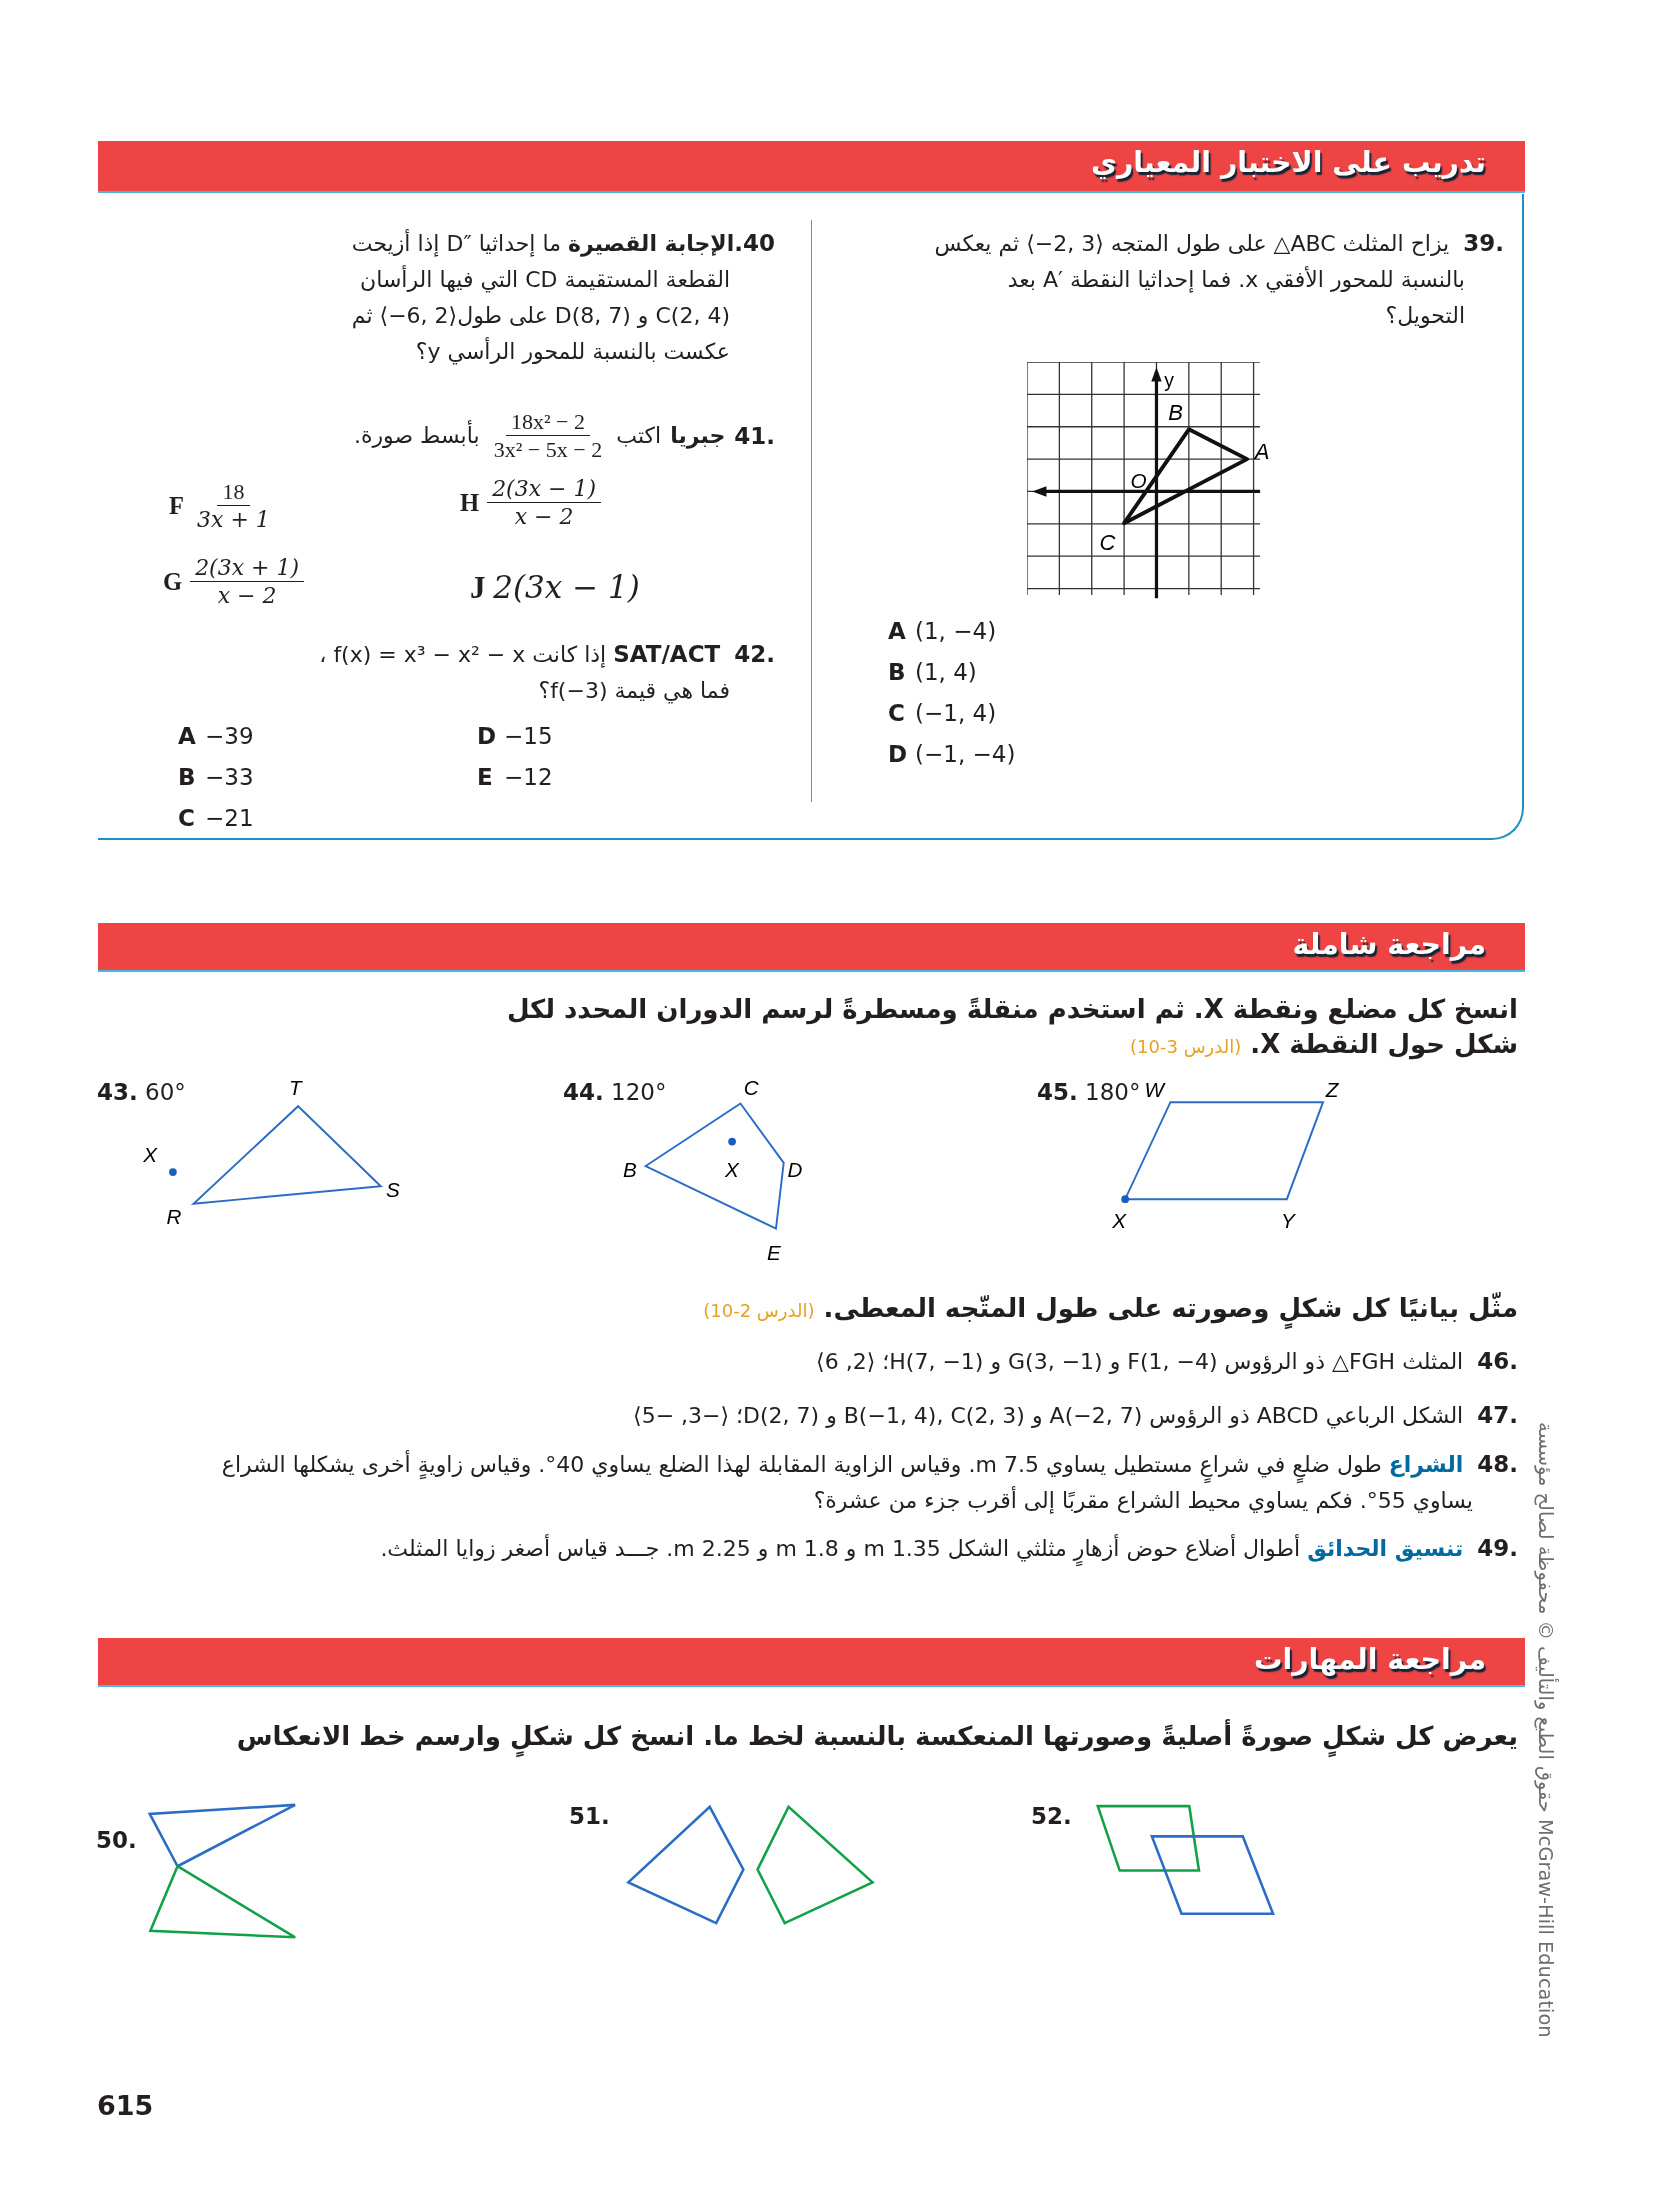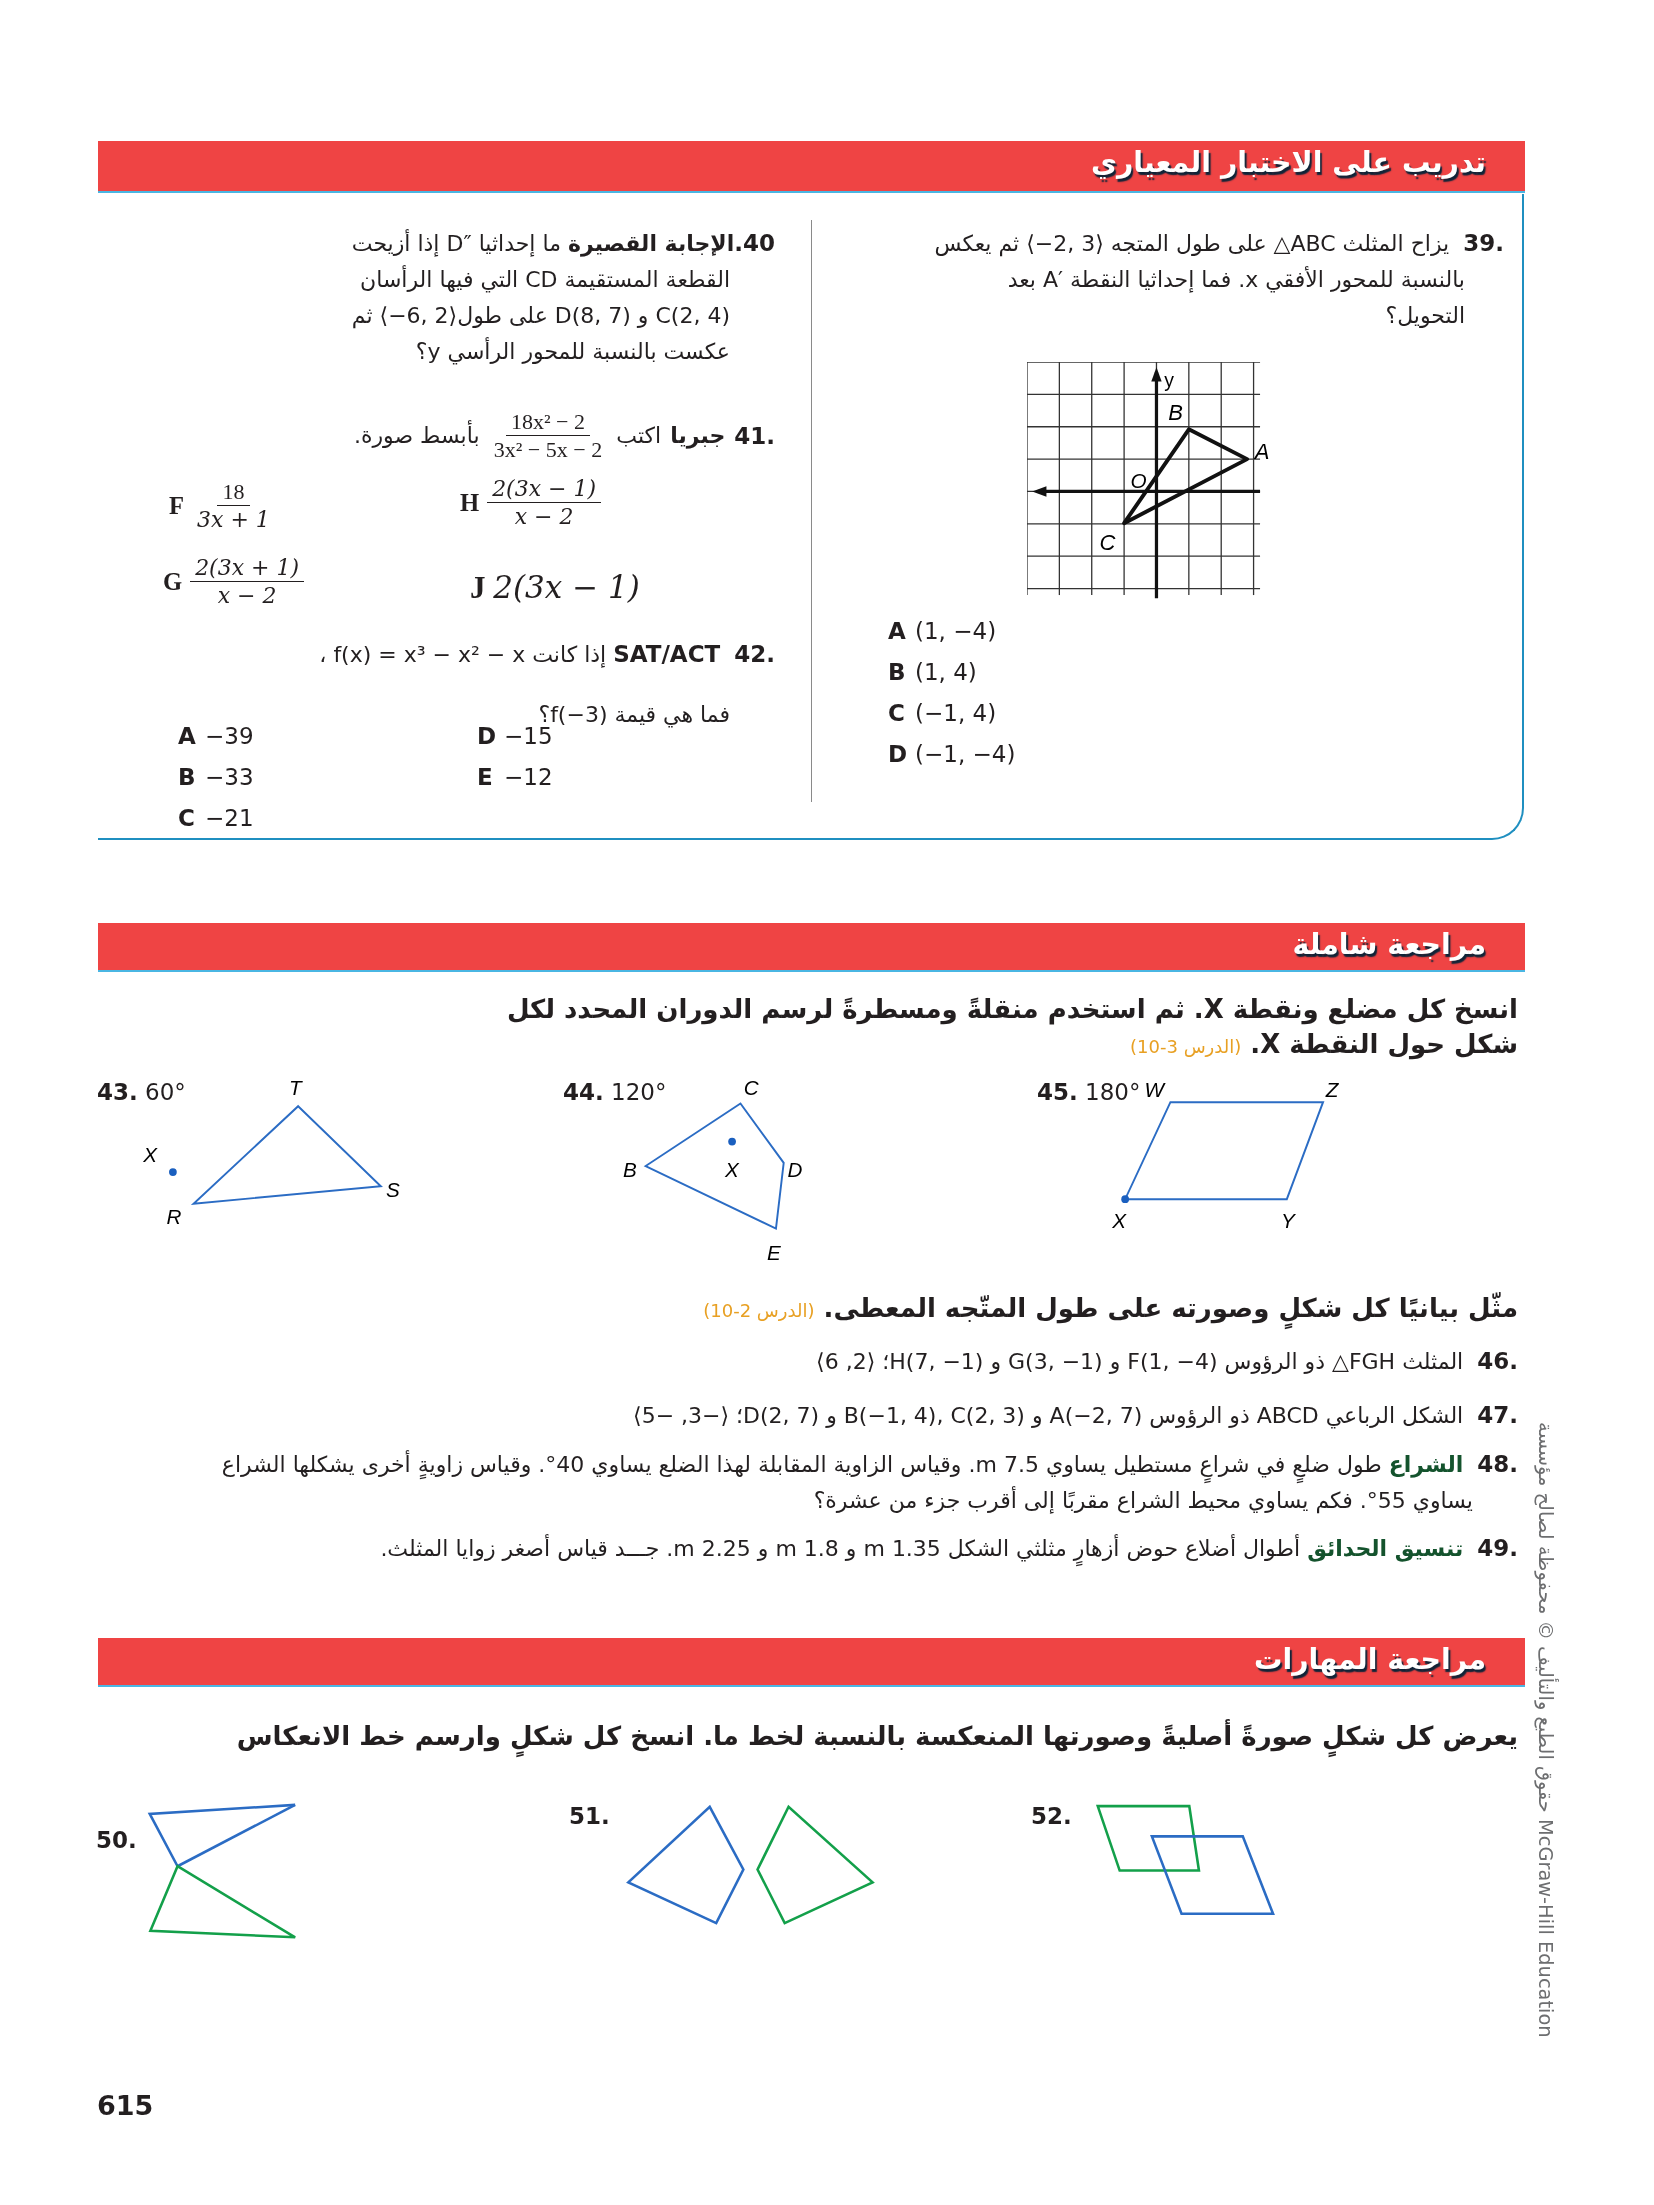--- a/index.html
+++ b/index.html
@@ -21,21 +21,21 @@
   .bold{font-weight:bold;}
   .math{font-family:"DejaVu Serif","Liberation Serif",serif;font-style:italic;}
   .serif{font-family:"Liberation Serif","DejaVu Serif",serif;}
   .choice{font-size:23px;line-height:41px;}
   .choice .lt{font-weight:bold;display:inline-block;width:27px;}
   .frac{display:inline-flex;flex-direction:column;align-items:center;vertical-align:middle;
         font-family:"Liberation Serif","DejaVu Serif",serif;font-size:22px;line-height:27px;}
   .frac .n{border-bottom:1.3px solid #231f20;padding:0 5.2px;}
   .frac .d{padding:0 5.2px;}
   .ref{color:#e8a023;font-size:18px;font-weight:normal;}
-  .kw{color:#14532d;font-weight:bold;}
+  .kw{color:#0369a1;font-weight:bold;}
   .inst{font-size:26px;font-weight:bold;line-height:35px;}
   .figlabel{font-size:23px;}
   .side{position:absolute;left:1538px;top:1422px;width:39px;height:633px;}
   .side span{position:absolute;left:19.4px;top:0;transform-origin:0 0;transform:rotate(90deg);
              white-space:nowrap;font-size:19.4px;color:#6d6e70;}
   svg text{font-family:"Liberation Sans","DejaVu Sans",sans-serif;}
 </style>
 </head>
 <body>
 
@@ -128,21 +128,21 @@
       <span class="n math">2(3x + 1)</span>
       <span class="d math">x − 2</span>
     </span>
 </div>
 <div class="abs ltr serif" style="left:470px;top:569px;font-size:31px;">
   <span class="bold">J</span>&nbsp;<span class="math">2(3x − 1)</span>
 </div>
 
 <div class="abs rtl q" style="right:879px;top:636px;width:582px;">
   <div><span class="num">.42</span>&nbsp;&nbsp;<span class="bold" style="font-size:23px;">SAT/ACT</span> <span>إذا كانت f(x) = x³ − x² − x ،</span></div>
-  <div style="padding-right:45px;margin-top:24px;">فما هي قيمة f(−3)؟</div>
+  <div style="padding-right:45px;">فما هي قيمة f(−3)؟</div>
 </div>
 
 <div class="abs ltr choice" style="left:178px;top:716px;">
   <div><span class="lt">A</span><span>−39</span></div>
   <div><span class="lt">B</span><span>−33</span></div>
   <div><span class="lt">C</span><span>−21</span></div>
 </div>
 <div class="abs ltr choice" style="left:477px;top:716px;">
   <div><span class="lt">D</span><span>−15</span></div>
   <div><span class="lt">E</span><span>−12</span></div>

